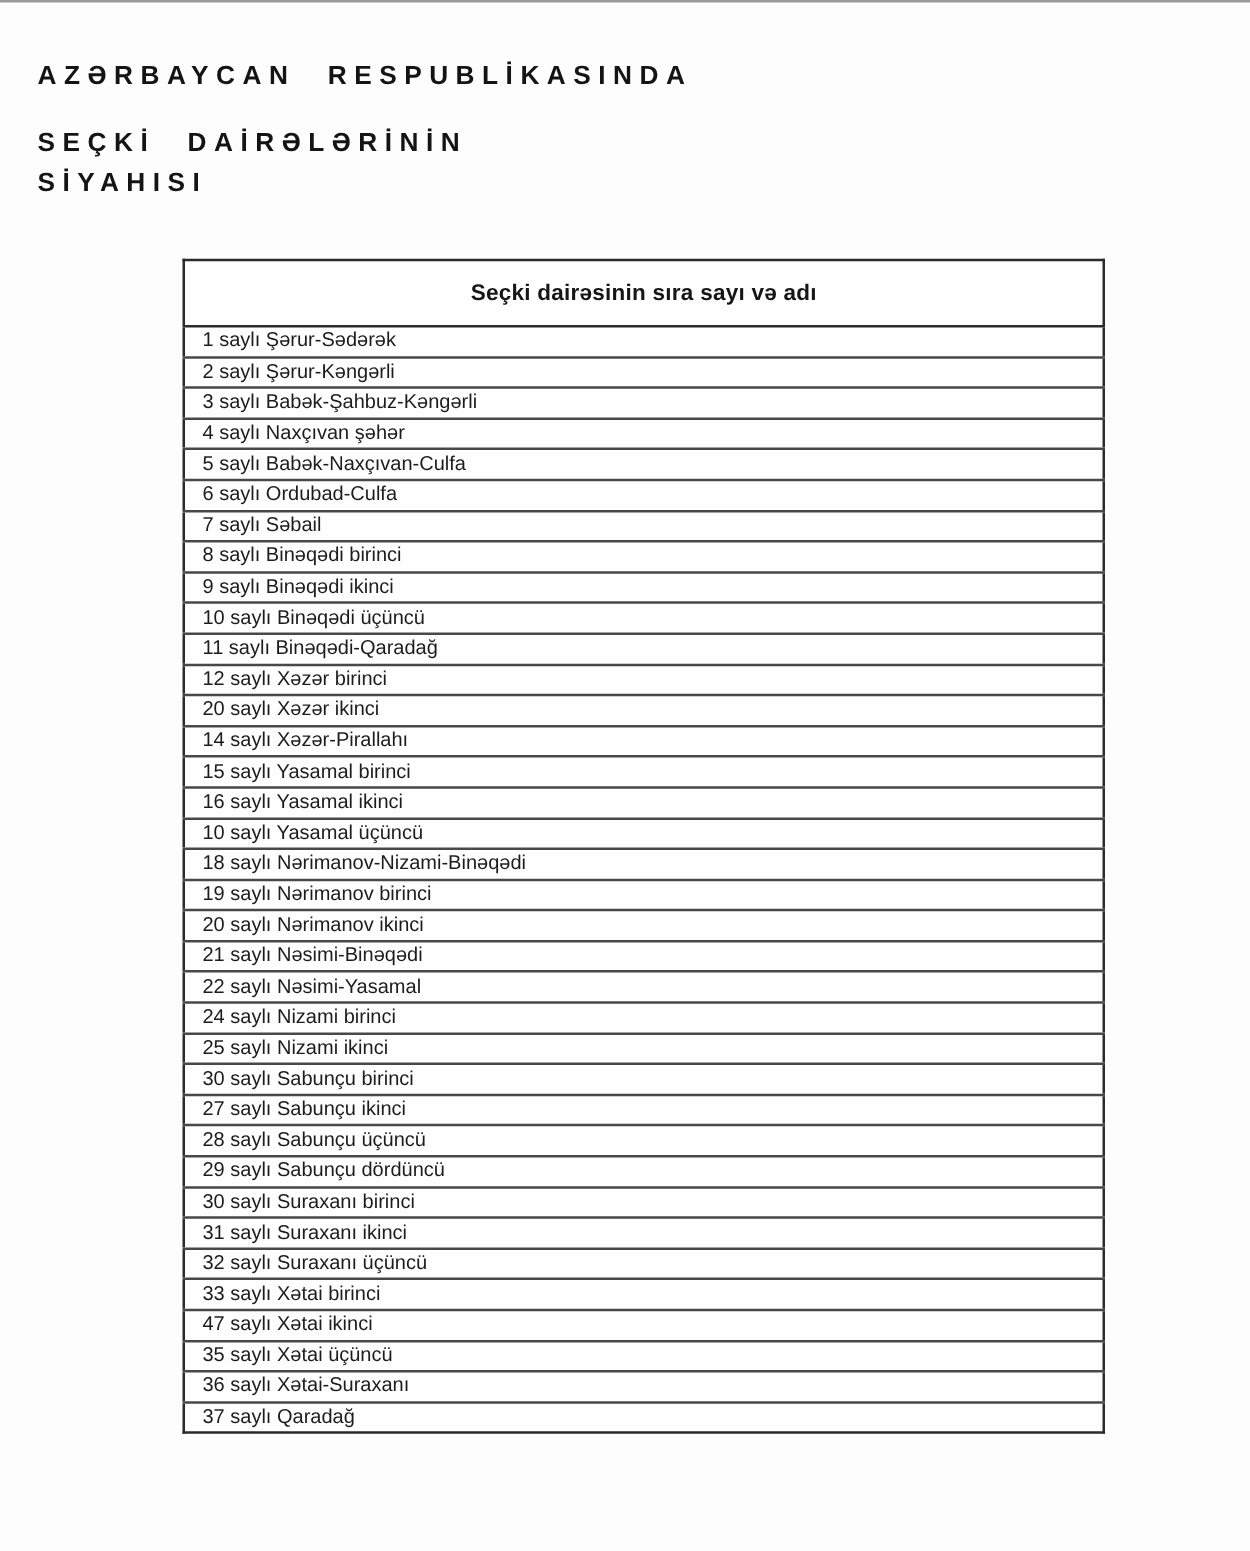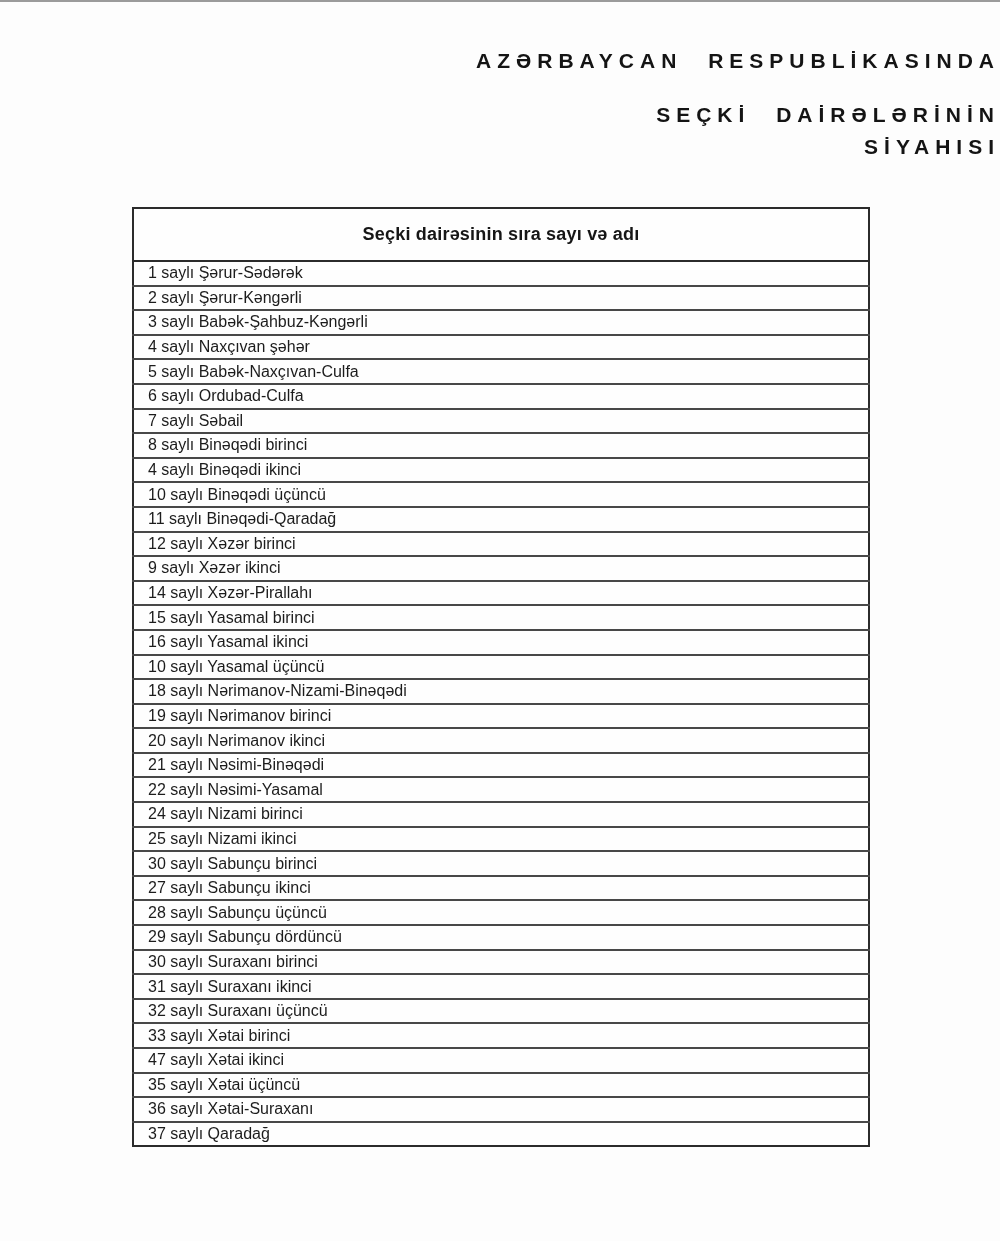--- a/index.html
+++ b/index.html
@@ -17,36 +17,36 @@
     color: #1c1c1c;
     overflow: hidden;
   }
   .title-block {
     position: absolute;
     top: 47px;
     left: 0;
     width: 1000px;
     padding-left: 30px;
     box-sizing: border-box;
-    text-align: right;
+    text-align: left;
   }
   .title-line {
     font-weight: bold;
     color: #141414;
     font-size: 21px;
     letter-spacing: 6px;
     word-spacing: 14px;
     line-height: 24px;
     white-space: nowrap;
   }
   .title-line.l1 { margin-bottom: 30px; }
   .title-line.l2 { margin-bottom: 8px; }
   table.district-table {
     position: absolute;
-    left: 132px;
+    left: 146px;
     top: 205px;
     width: 738px;
     border-collapse: collapse;
     table-layout: fixed;
     background: #fefefe;
     border: 2px solid #2b2b2b;
   }
   table.district-table thead td {
     height: 49px;
     text-align: center;
@@ -117,37 +117,37 @@
 
       <tr>
         <td>7 saylı Səbail</td>
       </tr>
 
       <tr>
         <td>8 saylı Binəqədi birinci</td>
       </tr>
 
       <tr>
-        <td>4 saylı Binəqədi ikinci</td>
+        <td>9 saylı Binəqədi ikinci</td>
       </tr>
 
       <tr>
         <td>10 saylı Binəqədi üçüncü</td>
       </tr>
 
       <tr>
         <td>11 saylı Binəqədi-Qaradağ</td>
       </tr>
 
       <tr>
         <td>12 saylı Xəzər birinci</td>
       </tr>
 
       <tr>
-        <td>9 saylı Xəzər ikinci</td>
+        <td>20 saylı Xəzər ikinci</td>
       </tr>
 
       <tr>
         <td>14 saylı Xəzər-Pirallahı</td>
       </tr>
 
       <tr>
         <td>15 saylı Yasamal birinci</td>
       </tr>
 

